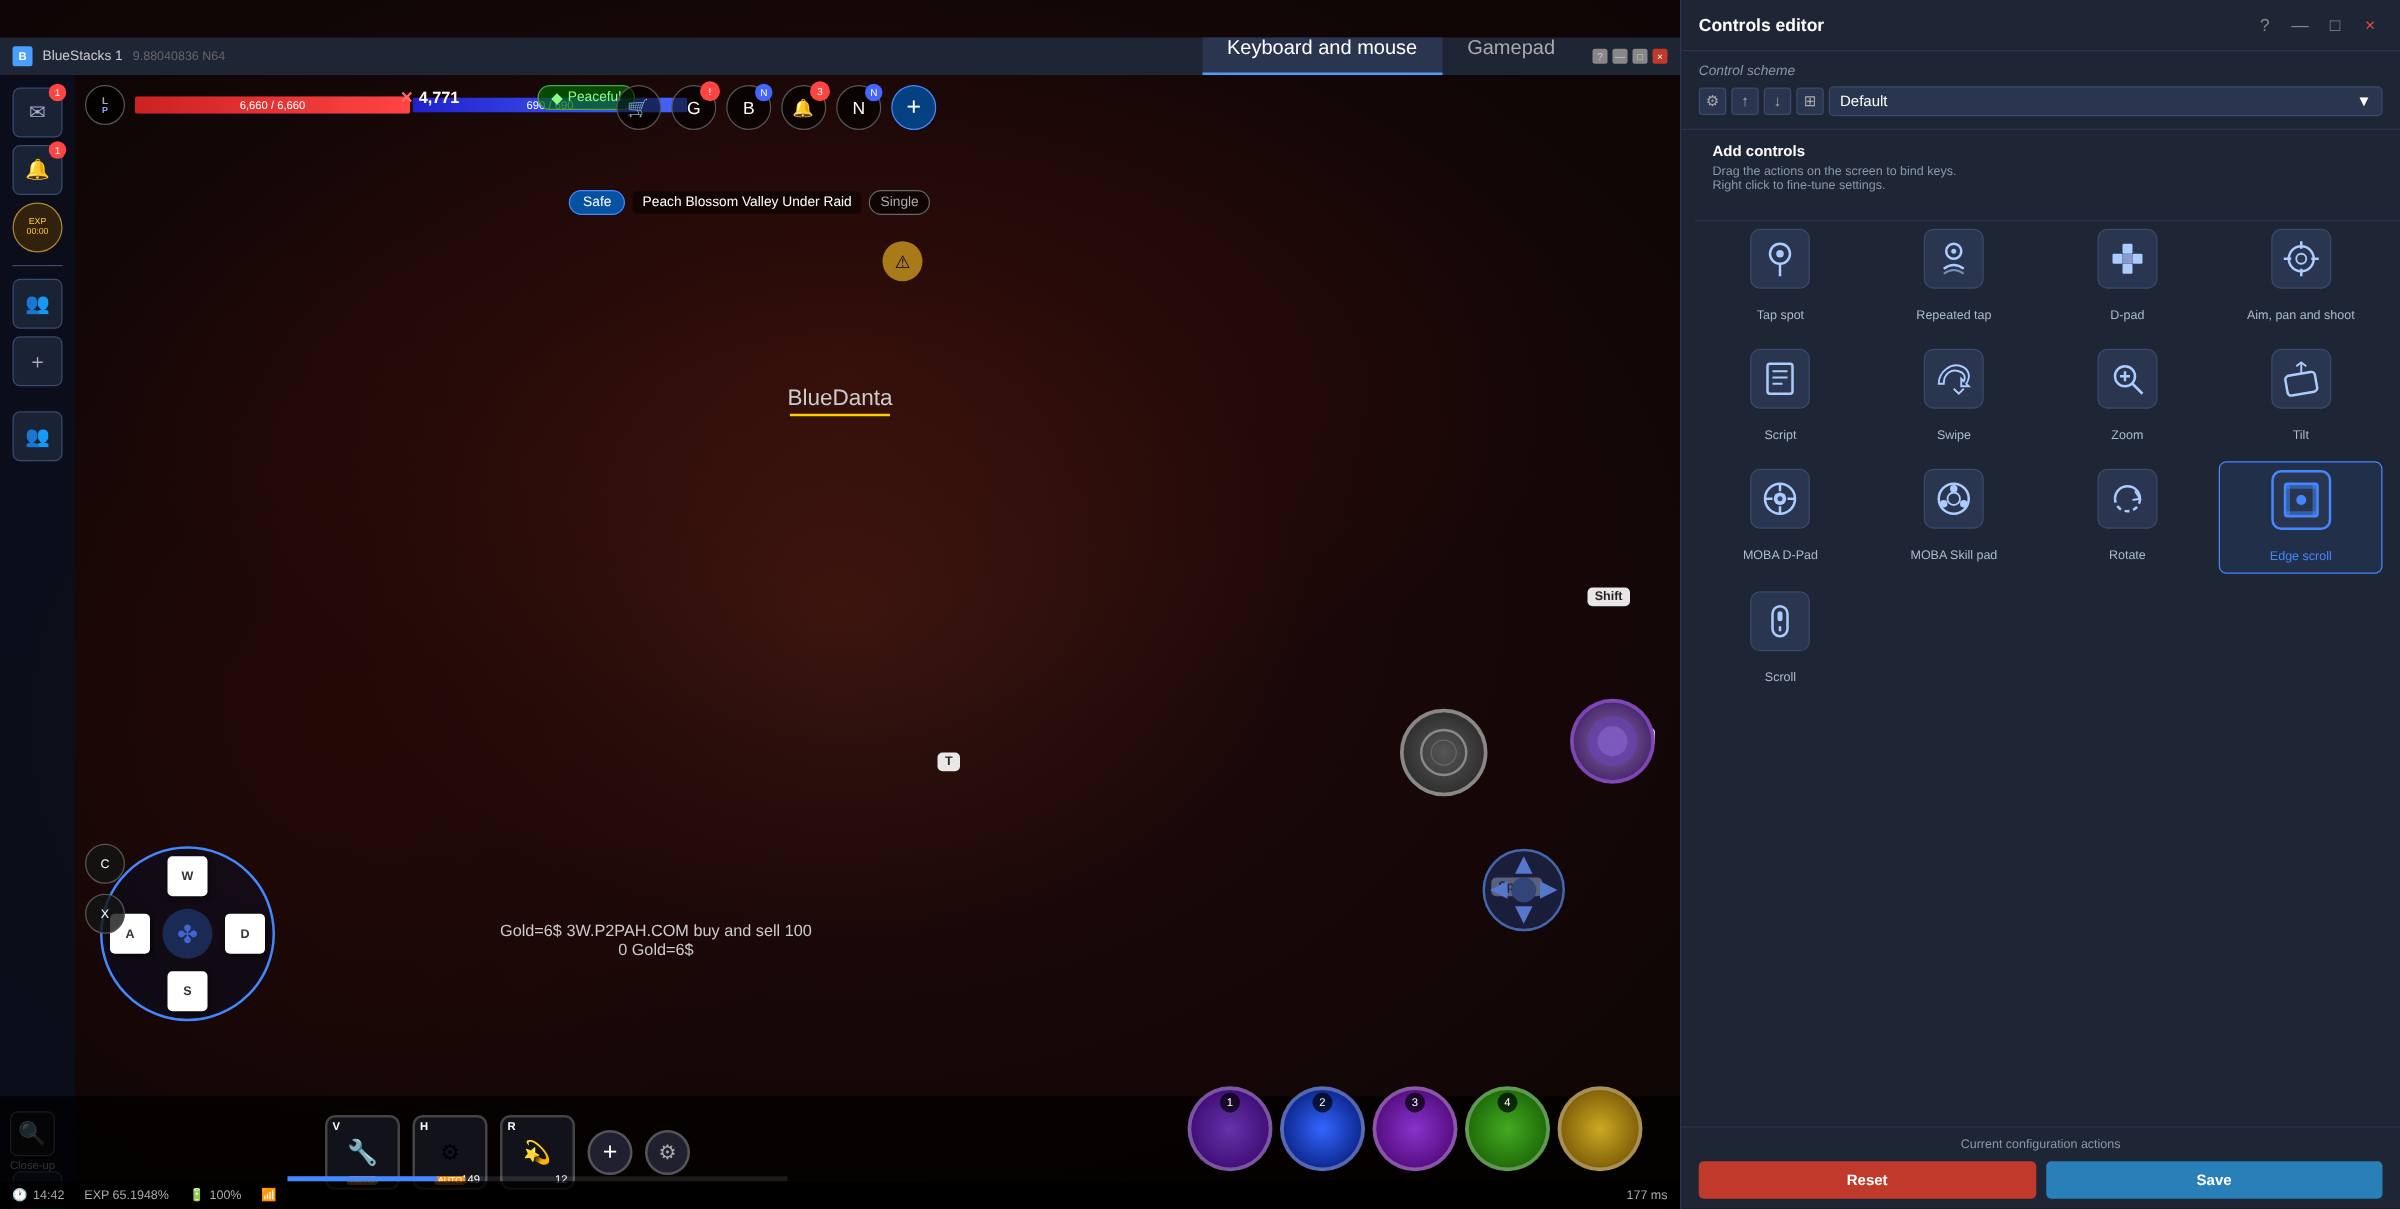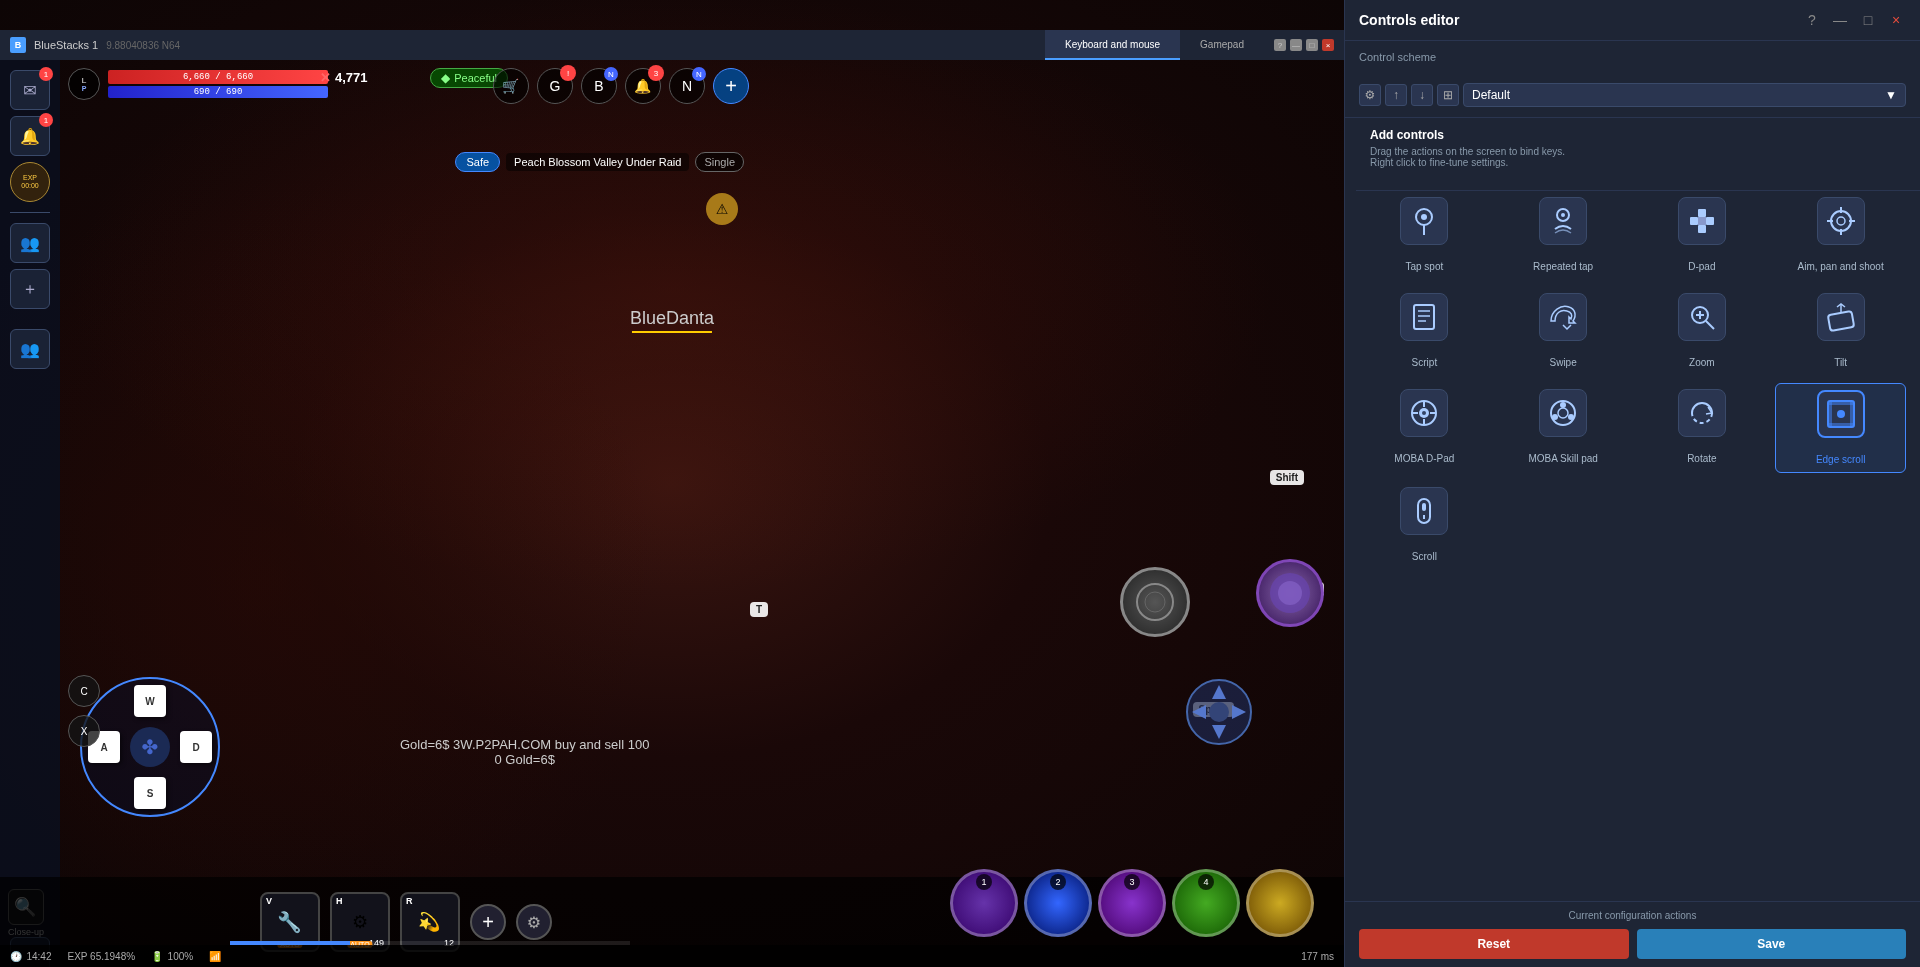--- a/index.html
+++ b/index.html
@@ -55,22 +55,21 @@
     }
     #title-bar-tabs {
       display: flex;
       align-items: center;
       height: 100%;
     }
     .title-tab {
       padding: 0 20px;
       height: 100%;
       display: flex;
-      align-items: center;
-      font-size: 10px;
+      font-size: 16px;
       color: #aaa;
       cursor: pointer;
       border-bottom: 2px solid transparent;
     }
     .title-tab.active {
       color: white;
       background: #2a3550;
       border-bottom: 2px solid #4a9eff;
     }
     #title-bar-controls {
@@ -99,23 +98,21 @@
     .level-badge {
       background: rgba(0,0,0,0.7);
       border: 1px solid #555;
       border-radius: 50%;
       width: 32px; height: 32px;
       display: flex; align-items: center; justify-content: center;
       color: #fff; font-size: 10px; font-weight: bold;
     }
     #health-mana-bars {
       display: flex;
-      flex-direction: column;
       gap: 2px;
-      font-family: Liberation Mono, monospace;
     }
     .hp-bar-container {
       display: flex;
       align-items: center;
       gap: 4px;
     }
     .hp-bar {
       width: 220px; height: 14px;
       background: #8b0000;
       border-radius: 2px;
@@ -579,21 +576,22 @@
       display: flex; gap: 8px; align-items: center;
     }
 
     #control-scheme-section {
       padding: 10px 14px;
       border-bottom: 1px solid #2a3550;
     }
     .section-label {
       color: #8899aa;
       font-size: 11px;
-      margin-bottom: 20px;
+      margin-bottom: 6px;
+      font-style: italic;
     }
     .scheme-selector {
       display: flex;
       align-items: center;
       gap: 4px;
     }
     .scheme-icons {
       display: flex; gap: 4px;
     }
     .scheme-icon-btn {

